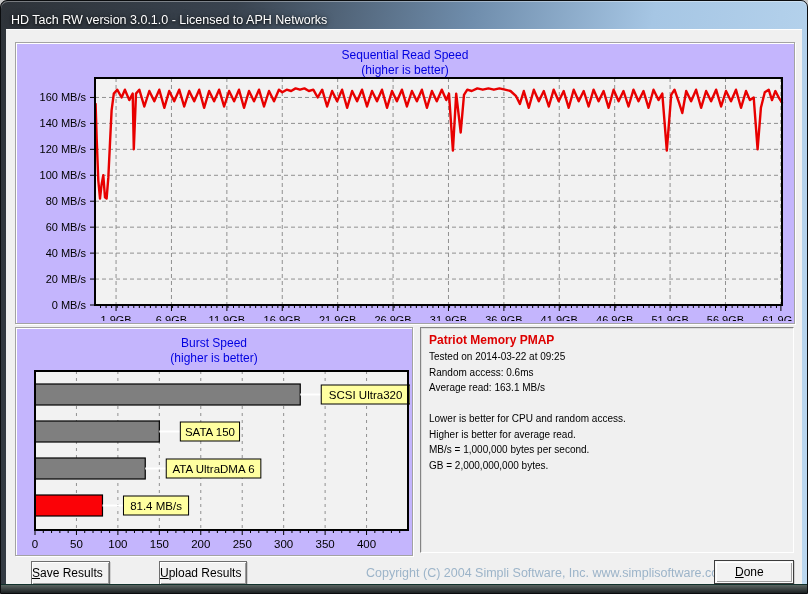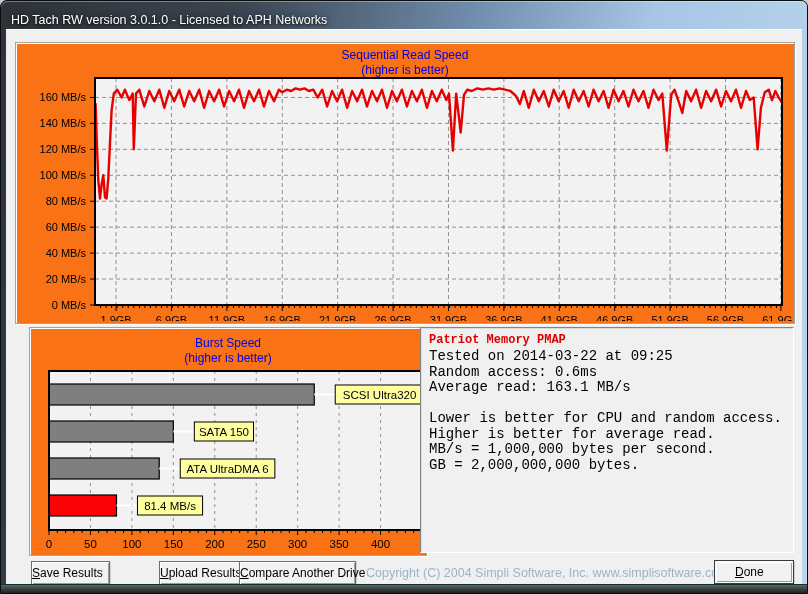--- a/index.html
+++ b/index.html
@@ -11,31 +11,31 @@
           background:linear-gradient(100deg,#2e3339 0%,#3a4450 26%,#6f8dac 52%,#a6c6e4 72%,#bcd8f0 100%);}
   .titlebar{position:absolute;left:0;top:0;width:100%;height:28px;border-radius:7px 7px 0 0;
             box-shadow:inset 0 1px 0 rgba(255,255,255,.35);}
   .titletext{position:absolute;left:10px;top:12px;font-size:12.5px;color:#ffffff;
              text-shadow:0 1px 3px rgba(0,0,0,.9), 0 0 6px rgba(0,0,0,.5);white-space:nowrap;}
   #client{position:absolute;left:5px;top:28px;width:796px;height:556px;background:#f0f0f0;
           border-top:1px solid #ffffff;}
   .frame-bottom{position:absolute;left:0;bottom:0;width:100%;height:8px;
                 background:linear-gradient(#5a6461,#1c2123);border-top:1px solid #10312b;}
   
-  .panel{position:absolute;background:#f97316;border:1px solid #a3a3a3;
+  .panel{position:absolute;background:#c4b5fd;border:1px solid #a3a3a3;
          box-shadow:inset 1px 1px 0 #ffffff, 1px 1px 0 #ffffff;}
   .panel-sunken{position:absolute;background:#f0f0f0;border-style:solid;border-width:1px;
                 border-color:#848484 #ffffff #ffffff #848484;
                 box-shadow:inset 1px 1px 0 #dcdcdc;}
   .chart-title{position:absolute;left:0;width:100%;text-align:center;color:#0000e0;
                font-size:12px;line-height:15px;}
   svg text{font-family:"Liberation Sans",sans-serif;}
   
   .drive-name{font-size:12px;font-weight:bold;color:#dd0000;margin:0 0 2px 0;}
-  .info-line{font-size:14px;color:#000;line-height:15.5px;min-height:15.5px;white-space:pre;}
+  .info-line{font-size:10px;color:#000;line-height:15.5px;min-height:15.5px;white-space:pre;}
   
   .btn{position:absolute;height:24px;background:#f2f2f2;border:1px solid #6e6e6e;
        box-shadow:inset 1px 1px 0 #ffffff, inset -1px -1px 0 #9c9c9c, 1px 1px 0 #cfcfcf;
        font-family:"Liberation Sans",sans-serif;font-size:12px;color:#000;text-align:left;
        line-height:22px;cursor:default;white-space:nowrap;padding:0;}
   .btn-default{box-shadow:inset 0 0 0 1px #f8f8f8, inset 2px 2px 0 #ffffff,
                inset -2px -2px 0 #9c9c9c, 1px 1px 0 #cfcfcf;border:1px solid #3c3c3c;padding-left:20px;}
   .copyright{position:absolute;font-size:12.5px;color:#9cb4c9;text-align:center;white-space:nowrap;}
 </style>
 </head>
@@ -243,21 +243,21 @@
             <line x1="738.2983870967741" y1="262" x2="738.2983870967741" y2="265" stroke="#000" stroke-width="1"></line>
             <line x1="743.8387096774194" y1="262" x2="743.8387096774194" y2="265" stroke="#000" stroke-width="1"></line>
             <line x1="749.3790322580645" y1="262" x2="749.3790322580645" y2="265" stroke="#000" stroke-width="1"></line>
             <line x1="754.9193548387096" y1="262" x2="754.9193548387096" y2="265" stroke="#000" stroke-width="1"></line>
             <line x1="760.4596774193549" y1="262" x2="760.4596774193549" y2="265" stroke="#000" stroke-width="1"></line>
             <polyline points="79.6,60.9 80.7,96.0 82.3,137.5 84.0,155.6 85.6,141.4 87.3,132.3 89.0,154.3 90.6,155.6 92.3,134.9 94.0,99.9 95.6,67.4 97.8,50.6 101.2,46.7 105.6,54.5 108.9,46.7 113.3,57.1 116.7,50.6 117.8,106.3 120.0,50.6 123.3,46.7 128.3,63.5 133.3,48.0 138.3,58.3 143.3,46.7 148.3,64.8 153.2,48.0 158.2,58.3 163.2,46.7 168.2,63.5 173.2,48.0 178.2,58.3 183.2,46.7 188.1,64.8 193.1,48.0 198.1,58.3 203.1,46.7 208.1,63.5 213.1,48.0 218.1,58.3 223.0,46.7 228.0,64.8 233.0,48.0 238.0,58.3 243.0,46.7 248.0,63.5 253.0,48.0 258.0,58.3 262.9,46.7 266.3,49.3 270.7,46.7 275.1,48.0 279.6,45.4 284.0,46.7 288.4,45.4 292.9,48.0 297.3,46.7 301.7,54.5 306.2,46.7 311.1,63.5 316.1,48.0 321.1,58.3 326.1,46.7 331.1,64.8 336.1,48.0 341.1,58.3 346.0,46.7 351.0,63.5 356.0,48.0 361.0,58.3 366.0,46.7 371.0,64.8 376.0,48.0 380.9,58.3 385.9,46.7 390.9,63.5 395.9,48.0 400.9,58.3 405.9,46.7 410.9,64.8 415.9,48.0 420.8,58.3 425.8,46.7 430.3,57.1 433.0,50.6 436.9,107.6 440.2,50.6 444.7,89.5 448.0,51.9 451.3,46.7 455.7,48.0 461.3,45.4 466.8,46.7 472.4,45.4 477.9,46.7 483.4,45.4 489.0,46.7 494.5,48.0 500.1,53.2 503.9,60.9 507.8,48.0 512.8,64.8 517.8,46.7 522.8,58.3 527.8,48.0 532.8,63.5 537.7,46.7 542.7,58.3 547.7,48.0 552.7,64.8 557.7,46.7 562.7,58.3 567.7,48.0 572.6,63.5 577.6,46.7 582.6,58.3 587.6,48.0 592.6,64.8 597.6,46.7 602.6,58.3 607.5,48.0 612.5,63.5 617.5,46.7 622.5,58.3 627.5,48.0 632.5,64.8 637.5,46.7 642.5,57.1 646.3,50.6 650.8,107.6 655.2,51.9 658.5,46.7 663.0,59.6 666.3,70.0 670.2,48.0 675.1,58.3 680.1,46.7 685.1,64.8 690.1,48.0 695.1,58.3 700.1,46.7 705.1,63.5 710.0,48.0 715.0,58.3 720.0,46.7 725.0,64.8 730.0,48.0 733.9,57.1 737.7,54.5 741.6,106.3 744.9,64.8 748.8,49.3 752.7,46.7 756.0,57.1 759.4,48.0 762.7,54.5 766.0,59.6" fill="none" stroke="#e80000" stroke-width="2.4" stroke-linejoin="round" stroke-linecap="round"></polyline>
             <rect x="79" y="35" width="687" height="227" fill="none" stroke="#000" stroke-width="2"></rect>
           </svg>
       </div>
 
-      <div class="panel" id="burst-panel" style="left:23px;top:297px;width:396px;height:227px;">
+      <div class="panel" id="burst-panel" style="left:9px;top:297px;width:396px;height:227px;">
         <div class="chart-title" style="top:8px;">
           <div>Burst Speed</div>
           <div>(higher is better)</div>
         </div>
         <svg id="burst-svg" width="394" height="225">
             <rect x="19" y="43" width="373" height="159" fill="#f2f2f2"></rect>
             <line x1="19" y1="202" x2="19" y2="207" stroke="#000" stroke-width="1"></line>
             <text x="19" y="220" text-anchor="middle" font-size="11.5" fill="#000">0</text>
             <line x1="60.44444444444444" y1="43" x2="60.44444444444444" y2="202" stroke="#909090" stroke-width="1" stroke-dasharray="3 4"></line>
             <line x1="60.44444444444444" y1="202" x2="60.44444444444444" y2="207" stroke="#000" stroke-width="1"></line>
@@ -332,36 +332,35 @@
             <rect x="150.2422222222222" y="131" width="94.60000000000001" height="19" fill="#ffffa0" stroke="#000" stroke-width="1"></rect>
             <text x="197.54222222222222" y="145" text-anchor="middle" font-size="11.5" fill="#000">ATA UltraDMA 6</text>
             <rect x="19" y="167" width="67.47155555555555" height="21" fill="#fb0207" stroke="#000" stroke-width="1.2"></rect>
             <line x1="86.47155555555555" y1="177.5" x2="107.47155555555555" y2="177.5" stroke="#ffffff" stroke-width="2"></line>
             <rect x="107.47155555555555" y="168" width="65.1" height="19" fill="#ffffa0" stroke="#000" stroke-width="1"></rect>
             <text x="140.02155555555555" y="182" text-anchor="middle" font-size="11.5" fill="#000">81.4 MB/s</text>
             <rect x="19" y="43" width="373" height="159" fill="none" stroke="#000" stroke-width="2"></rect>
           </svg>
       </div>
 
-      <div class="panel-sunken" id="info-panel" style="left:414px;top:297px;width:374px;height:226px;padding:5px 0 0 8px;box-sizing:border-box;font-family:Liberation Mono, monospace;">
+      <div class="panel-sunken" id="info-panel" style="left:414px;top:297px;width:374px;height:226px;padding:5px 0 0 8px;box-sizing:border-box;">
         <div class="drive-name">Patriot Memory PMAP</div>
         <div id="info-lines">
             <div class="info-line">Tested on 2014-03-22 at 09:25</div>
             <div class="info-line">Random access: 0.6ms</div>
             <div class="info-line">Average read: 163.1 MB/s</div>
             <div class="info-line">&nbsp;</div>
             <div class="info-line">Lower is better for CPU and random access.</div>
             <div class="info-line">Higher is better for average read.</div>
             <div class="info-line">MB/s = 1,000,000 bytes per second.</div>
             <div class="info-line">GB = 2,000,000,000 bytes.</div>
           </div>
       </div>
 
       <button class="btn ak" style="left:25px;top:531px;width:79px;"><u>S</u>ave Results</button>
       <button class="btn ak" style="left:125px;top:531px;width:88px;margin-left:28px;"><u>U</u>pload Results</button>
-      <button class="btn ak" style="left:233px;top:531px;width:117px;"><u>C</u>ompare Another Drive</button>
       <div class="copyright" style="left:360px;top:536px;width:336px;">Copyright (C) 2004 Simpli Software, Inc. www.simplisoftware.com</div>
       <button class="btn btn-default ak" style="left:708px;top:530px;width:80px;"><u>D</u>one</button>
     </div>
 
     <div class="frame-bottom"></div>
   </div>
 </div>
 
 </body></html>

